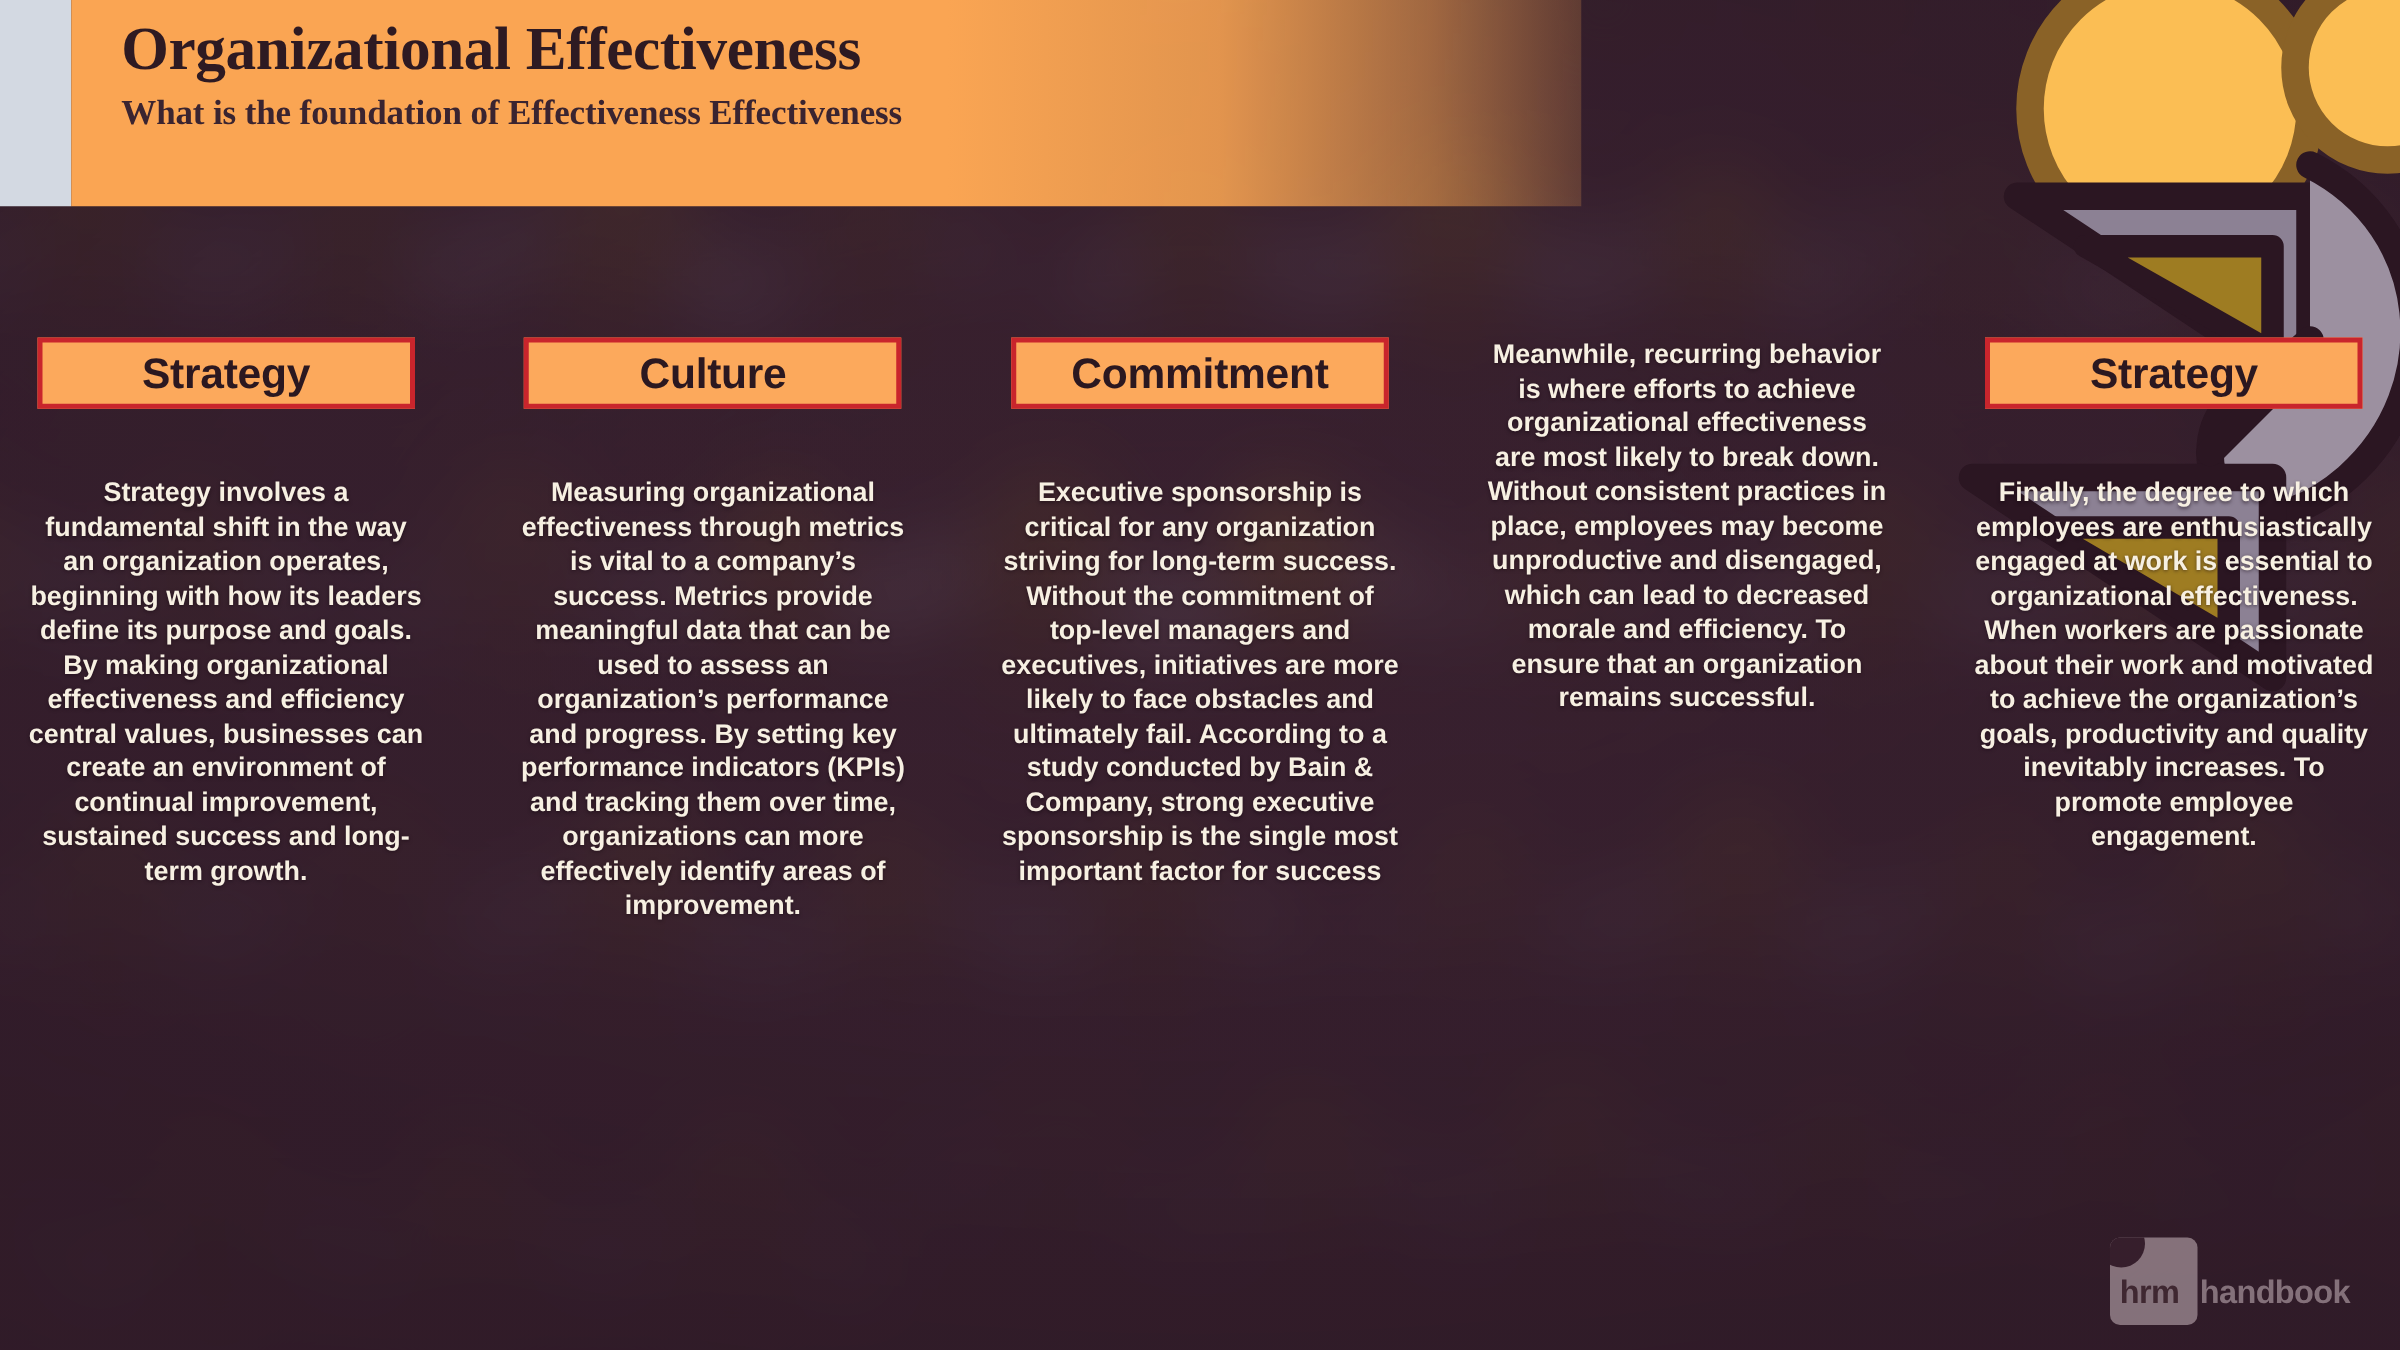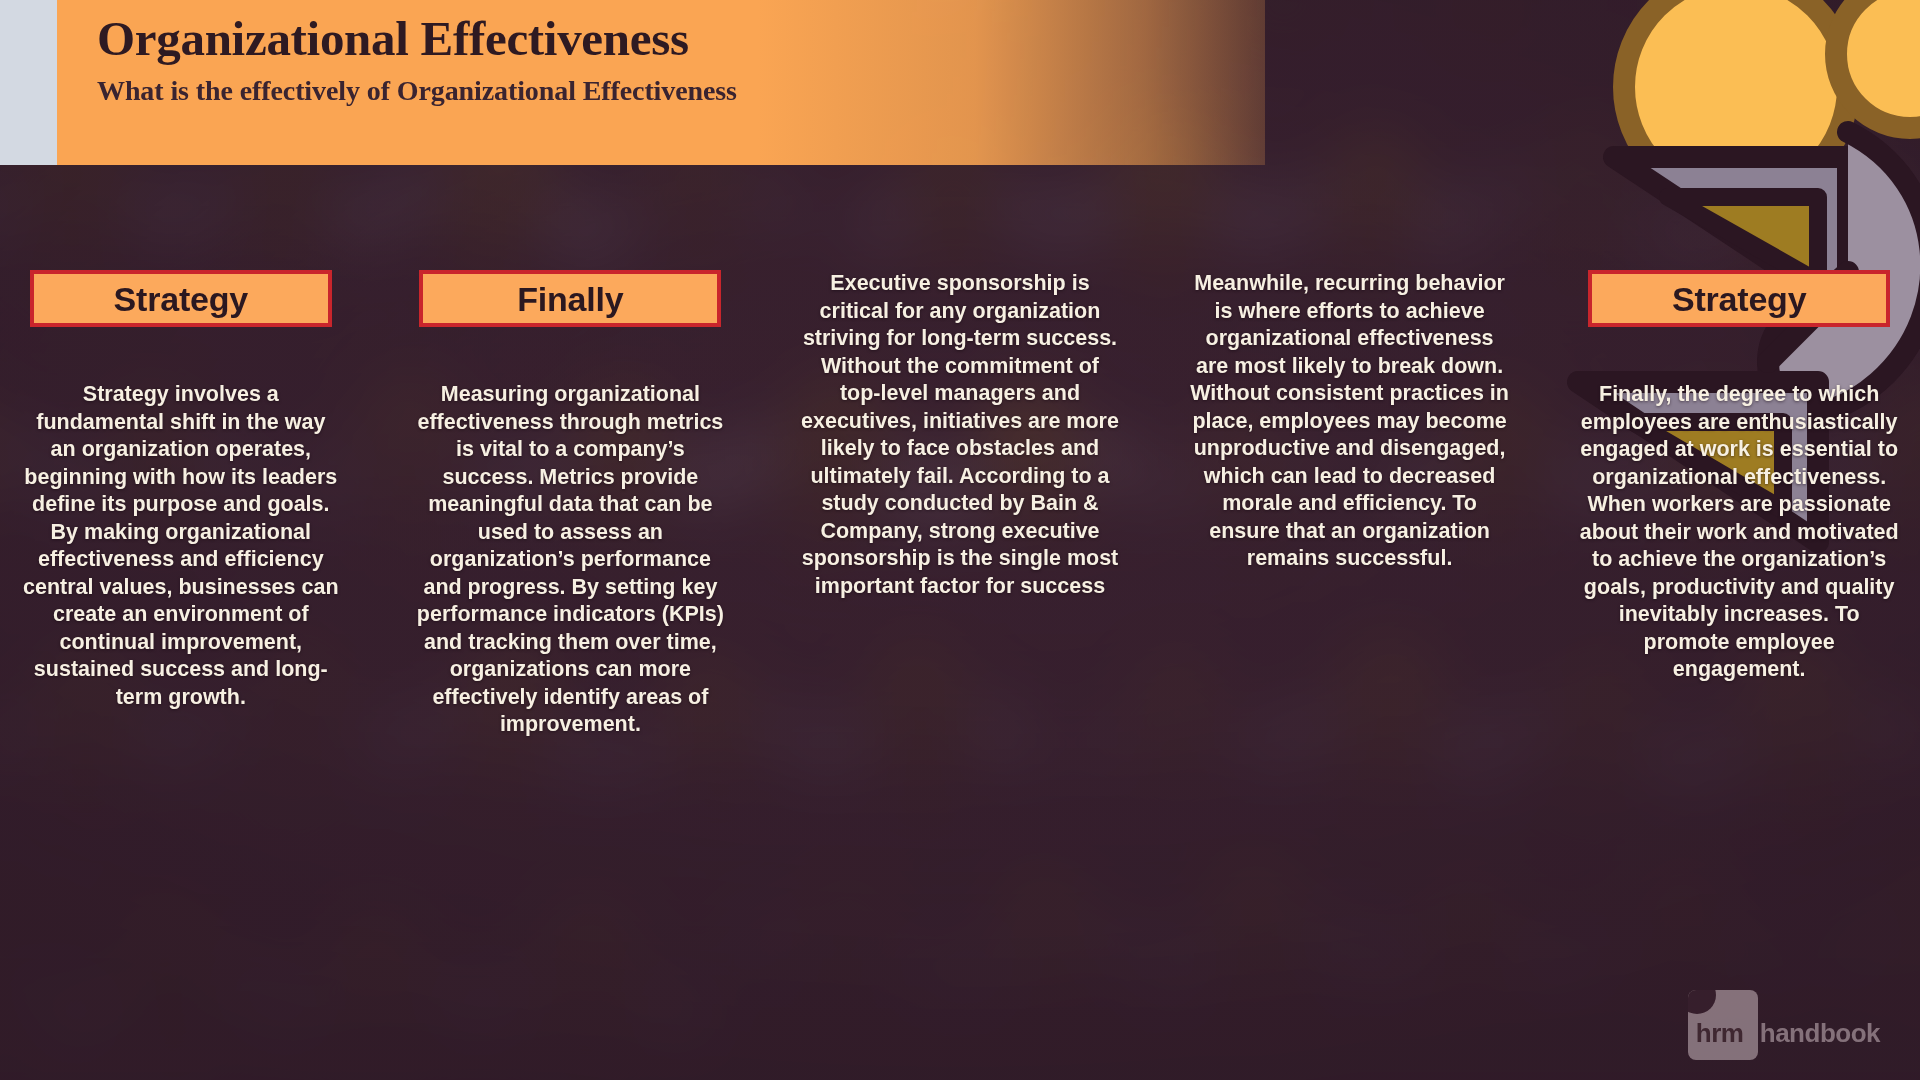--- a/index.html
+++ b/index.html
@@ -561,41 +561,44 @@
     <path d="M 115 440 L 265 440 L 265 528 Z" fill="#9E7C22" stroke="#2B1622" stroke-width="18"></path>
 
     <path d="M 300 330 L 250 380" stroke="#2B1622"></path>
   </g>
 </svg>
 
 <div id="header">
   <div id="header-left-strip"></div>
   <div id="header-band">
     <div id="title">Organizational Effectiveness</div>
-    <div id="subtitle">What is the effectively of Organizational Effectiveness</div>
+    <div id="subtitle">What is the foundation of Effectiveness Effectiveness</div>
   </div>
 </div>
 
 <div id="columns">
 
   <div class="col">
     <div class="col-header">
       <span>Strategy</span>
     </div>
     <div class="col-body">Strategy involves a fundamental shift in the way an organization operates, beginning with how its leaders define its purpose and goals. By making organizational effectiveness and efficiency central values, businesses can create an environment of continual improvement, sustained success and long-term growth.</div>
   </div>
 
   <div class="col">
     <div class="col-header">
-      <span>Finally</span>
+      <span>Culture</span>
     </div>
     <div class="col-body">Measuring organizational effectiveness through metrics is vital to a company’s success. Metrics provide meaningful data that can be used to assess an organization’s performance and progress. By setting key performance indicators (KPIs) and tracking them over time, organizations can more effectively identify areas of improvement.</div>
   </div>
 
   <div class="col">
+    <div class="col-header">
+      <span>Commitment</span>
+    </div>
     <div class="col-body">Executive sponsorship is critical for any organization striving for long-term success. Without the commitment of top-level managers and executives, initiatives are more likely to face obstacles and ultimately fail. According to a study conducted by Bain &amp; Company, strong executive sponsorship is the single most important factor for success</div>
   </div>
 
   <div class="col">
     <div class="col-body">Meanwhile, recurring behavior is where efforts to achieve organizational effectiveness are most likely to break down. Without consistent practices in place, employees may become unproductive and disengaged, which can lead to decreased morale and efficiency. To ensure that an organization remains successful.</div>
   </div>
 
   <div class="col">
     <div class="col-header">
       <span>Strategy</span>

